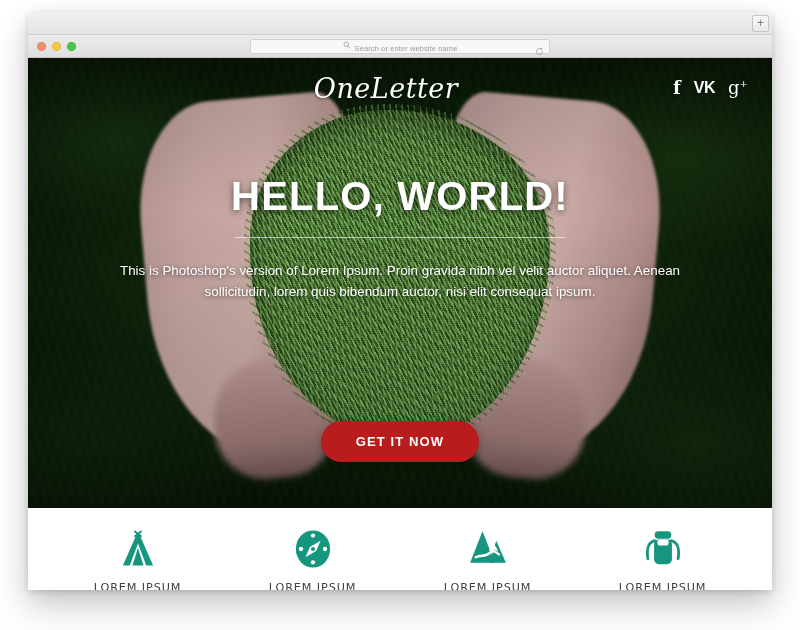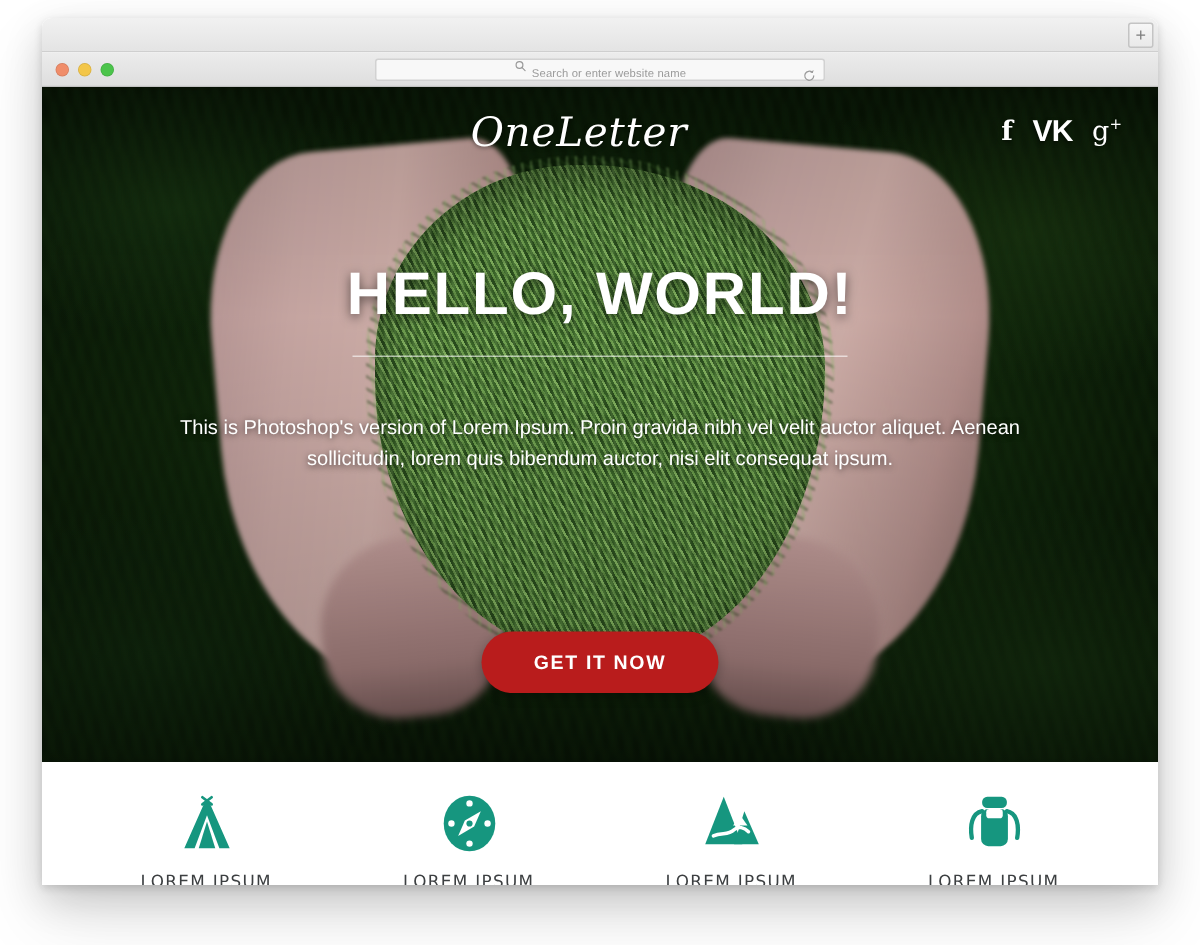--- a/index.html
+++ b/index.html
@@ -261,21 +261,21 @@
     width: 78px;
     justify-content: flex-end;
   }
   .soc {
     color: #ffffff;
     text-shadow: 0 1px 3px rgba(0,0,0,0.6);
     cursor: pointer;
     line-height: 1;
   }
   .soc-fb { font-family: "DejaVu Serif", serif; font-weight: bold; font-size: 18px; }
-  .soc-vk { font-family: "Liberation Sans", sans-serif; font-weight: bold; font-size: 20px; letter-spacing: -0.5px; }
+  .soc-vk { font-family: "Liberation Sans", sans-serif; font-weight: bold; font-size: 16px; letter-spacing: -0.5px; }
   .soc-gp { font-family: "DejaVu Serif", serif; font-size: 18px; }
   .soc-gp sup { font-size: 10px; }
 
   
   .hero-copy {
     position: absolute;
     left: 0; right: 0;
     top: 118px;
     text-align: center;
     padding: 0 60px;
@@ -288,21 +288,21 @@
     text-shadow: 0 2px 7px rgba(0,0,0,0.55);
     line-height: 1.04;
   }
   .hero-rule {
     width: 330px;
     height: 1px;
     margin: 19px auto 0;
     background: rgba(255,255,255,0.60);
   }
   .hero-sub {
-    margin-top: 36px;
+    margin-top: 22px;
     color: #ffffff;
     font-size: 13.4px;
     line-height: 1.62;
     text-shadow: 0 1px 4px rgba(0,0,0,0.62);
     max-width: 580px;
     margin-left: auto;
     margin-right: auto;
   }
 
   

